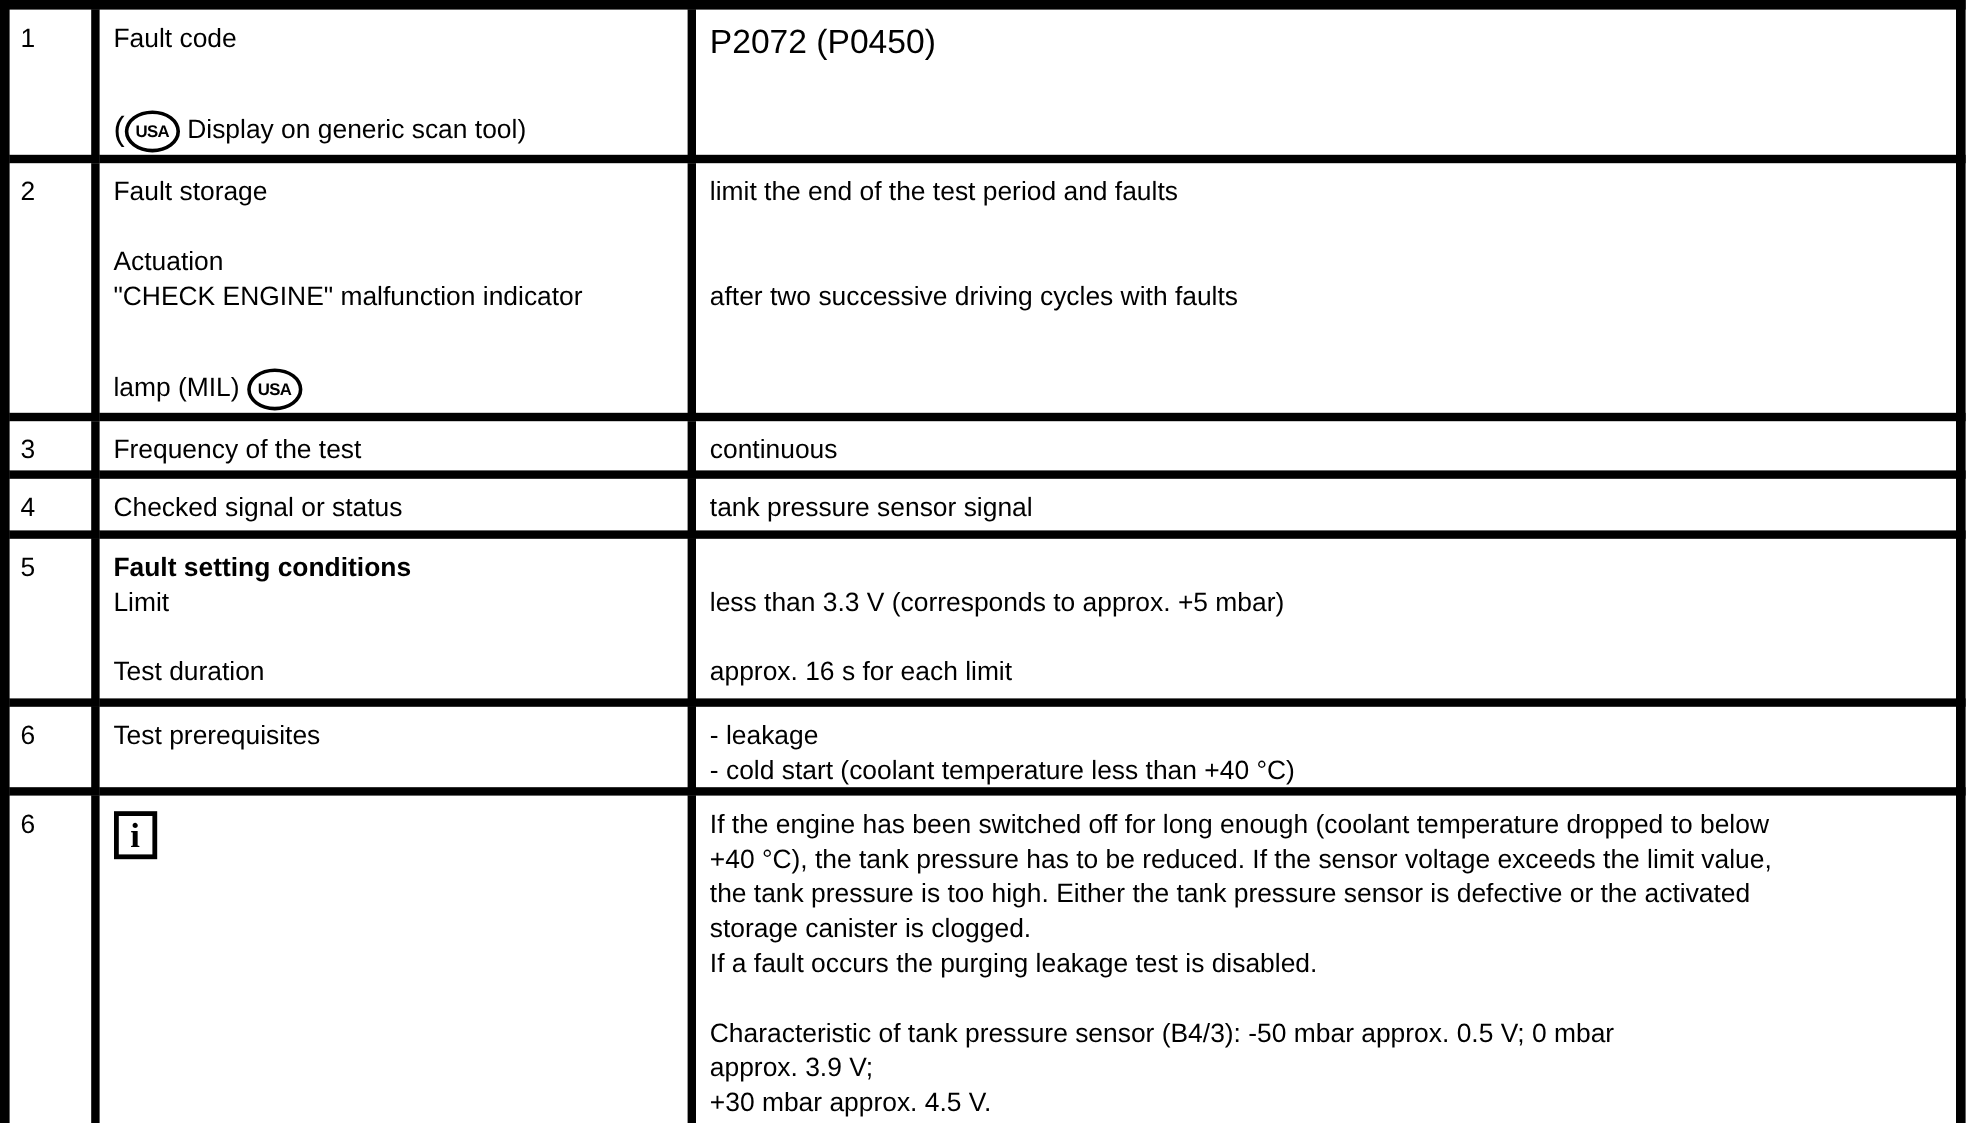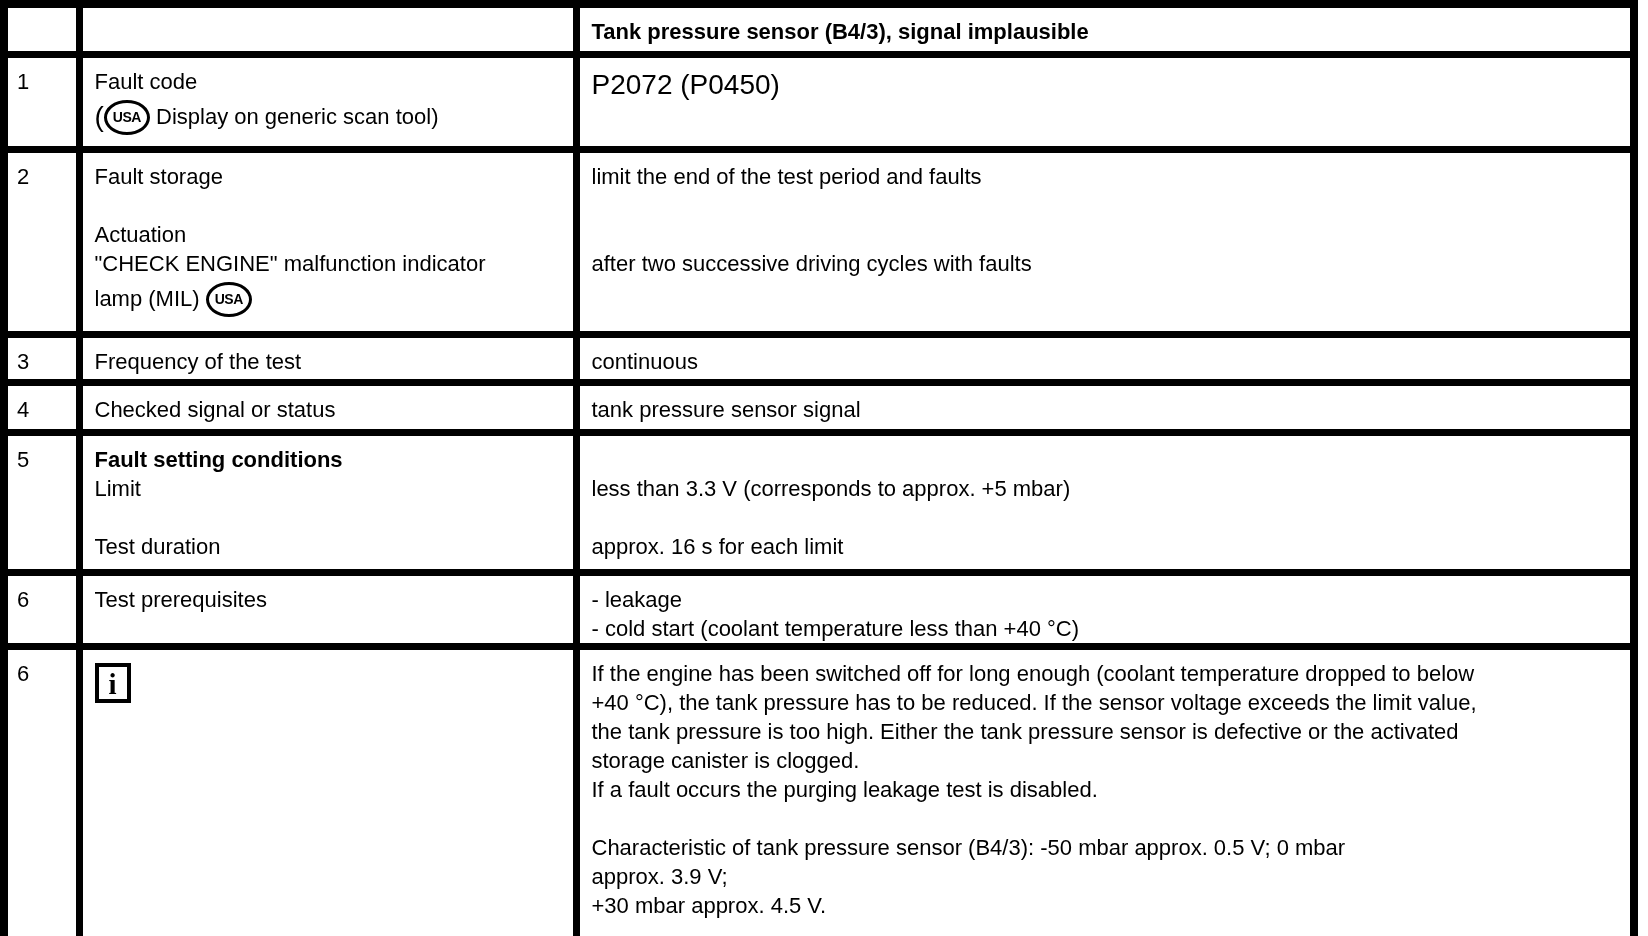--- a/index.html
+++ b/index.html
@@ -47,20 +47,21 @@
   tr.rh7 { height: 294px; }
 
   .ln {
     height: 29px;
     line-height: 29px;
     white-space: nowrap;
   }
   .ln.tall {
     height: 42px;
     line-height: 42px;
+    margin-top: 41px;
   }
   .b { font-weight: bold; }
   .big {
     font-size: 28px;
     font-weight: normal;
     line-height: 36px;
     white-space: nowrap;
   }
   .paren {
     font-size: 28px;
@@ -96,27 +97,20 @@
 <body>
 
 <table class="fault-table">
   <colgroup>
       <col class="c1">
       <col class="c2">
       <col class="c3">
     </colgroup>
 
   <tbody>
-      <tr class="rh0">
-    <td class="num"></td>
-    <td></td>
-    <td>
-      <div class="ln b">Tank pressure sensor (B4/3), signal implausible</div>
-    </td>
-  </tr>
 
   <tr class="rh1">
     <td class="num">1</td>
     <td>
       <div class="ln">Fault code</div>
       <div class="ln tall">
         <span class="paren">(</span><span class="usa">USA</span><span> Display on generic scan tool)</span>
       </div>
     </td>
     <td>

